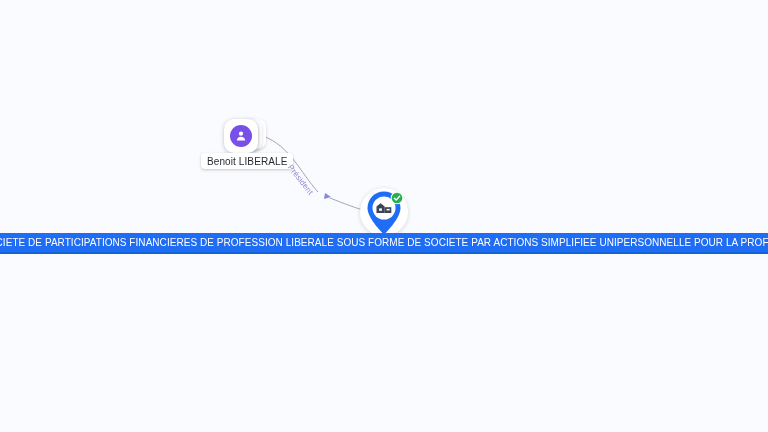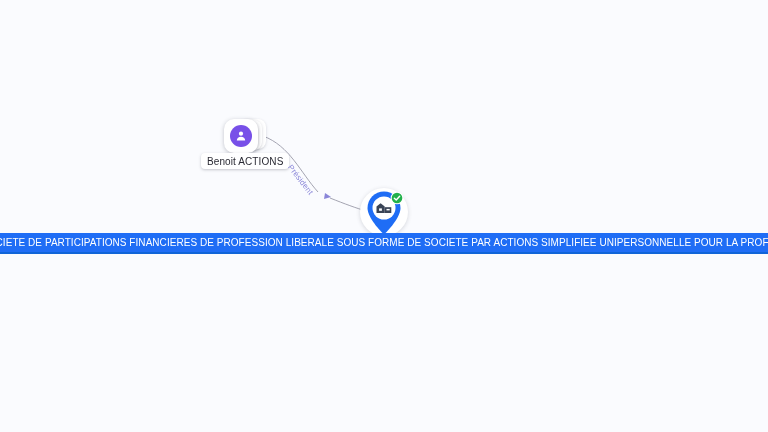--- a/index.html
+++ b/index.html
@@ -170,21 +170,21 @@
     <div class="stack-card c0"></div>
     <div id="person-avatar">
       <svg width="14" height="14" viewBox="0 0 24 24" aria-hidden="true">
         <circle cx="12" cy="8" r="3.6" fill="#ffffff"></circle>
         <path d="M4.8 19.5c0-3.9 3.2-6.4 7.2-6.4s7.2 2.5 7.2 6.4z" fill="#ffffff"></path>
       </svg>
     </div>
   </div>
 
   <div id="person-label">
-    <span>Benoit ACTIONS</span>
+    <span>Benoit LIBERALE</span>
   </div>
 
   <div id="edge-label">Président</div>
 
   <div id="company-node">
     <div id="company-halo"></div>
     <svg id="company-pin" viewBox="0 0 36 46">
       <path d="M18 1.5 C8.9 1.5 1.5 8.9 1.5 18 C1.5 29 18 44.5 18 44.5 C18 44.5 34.5 29 34.5 18 C34.5 8.9 27.1 1.5 18 1.5 Z" fill="#1f6df5"></path>
       <circle cx="18" cy="18" r="11.5" fill="#ffffff"></circle>
       <g transform="translate(10.5,12)">

